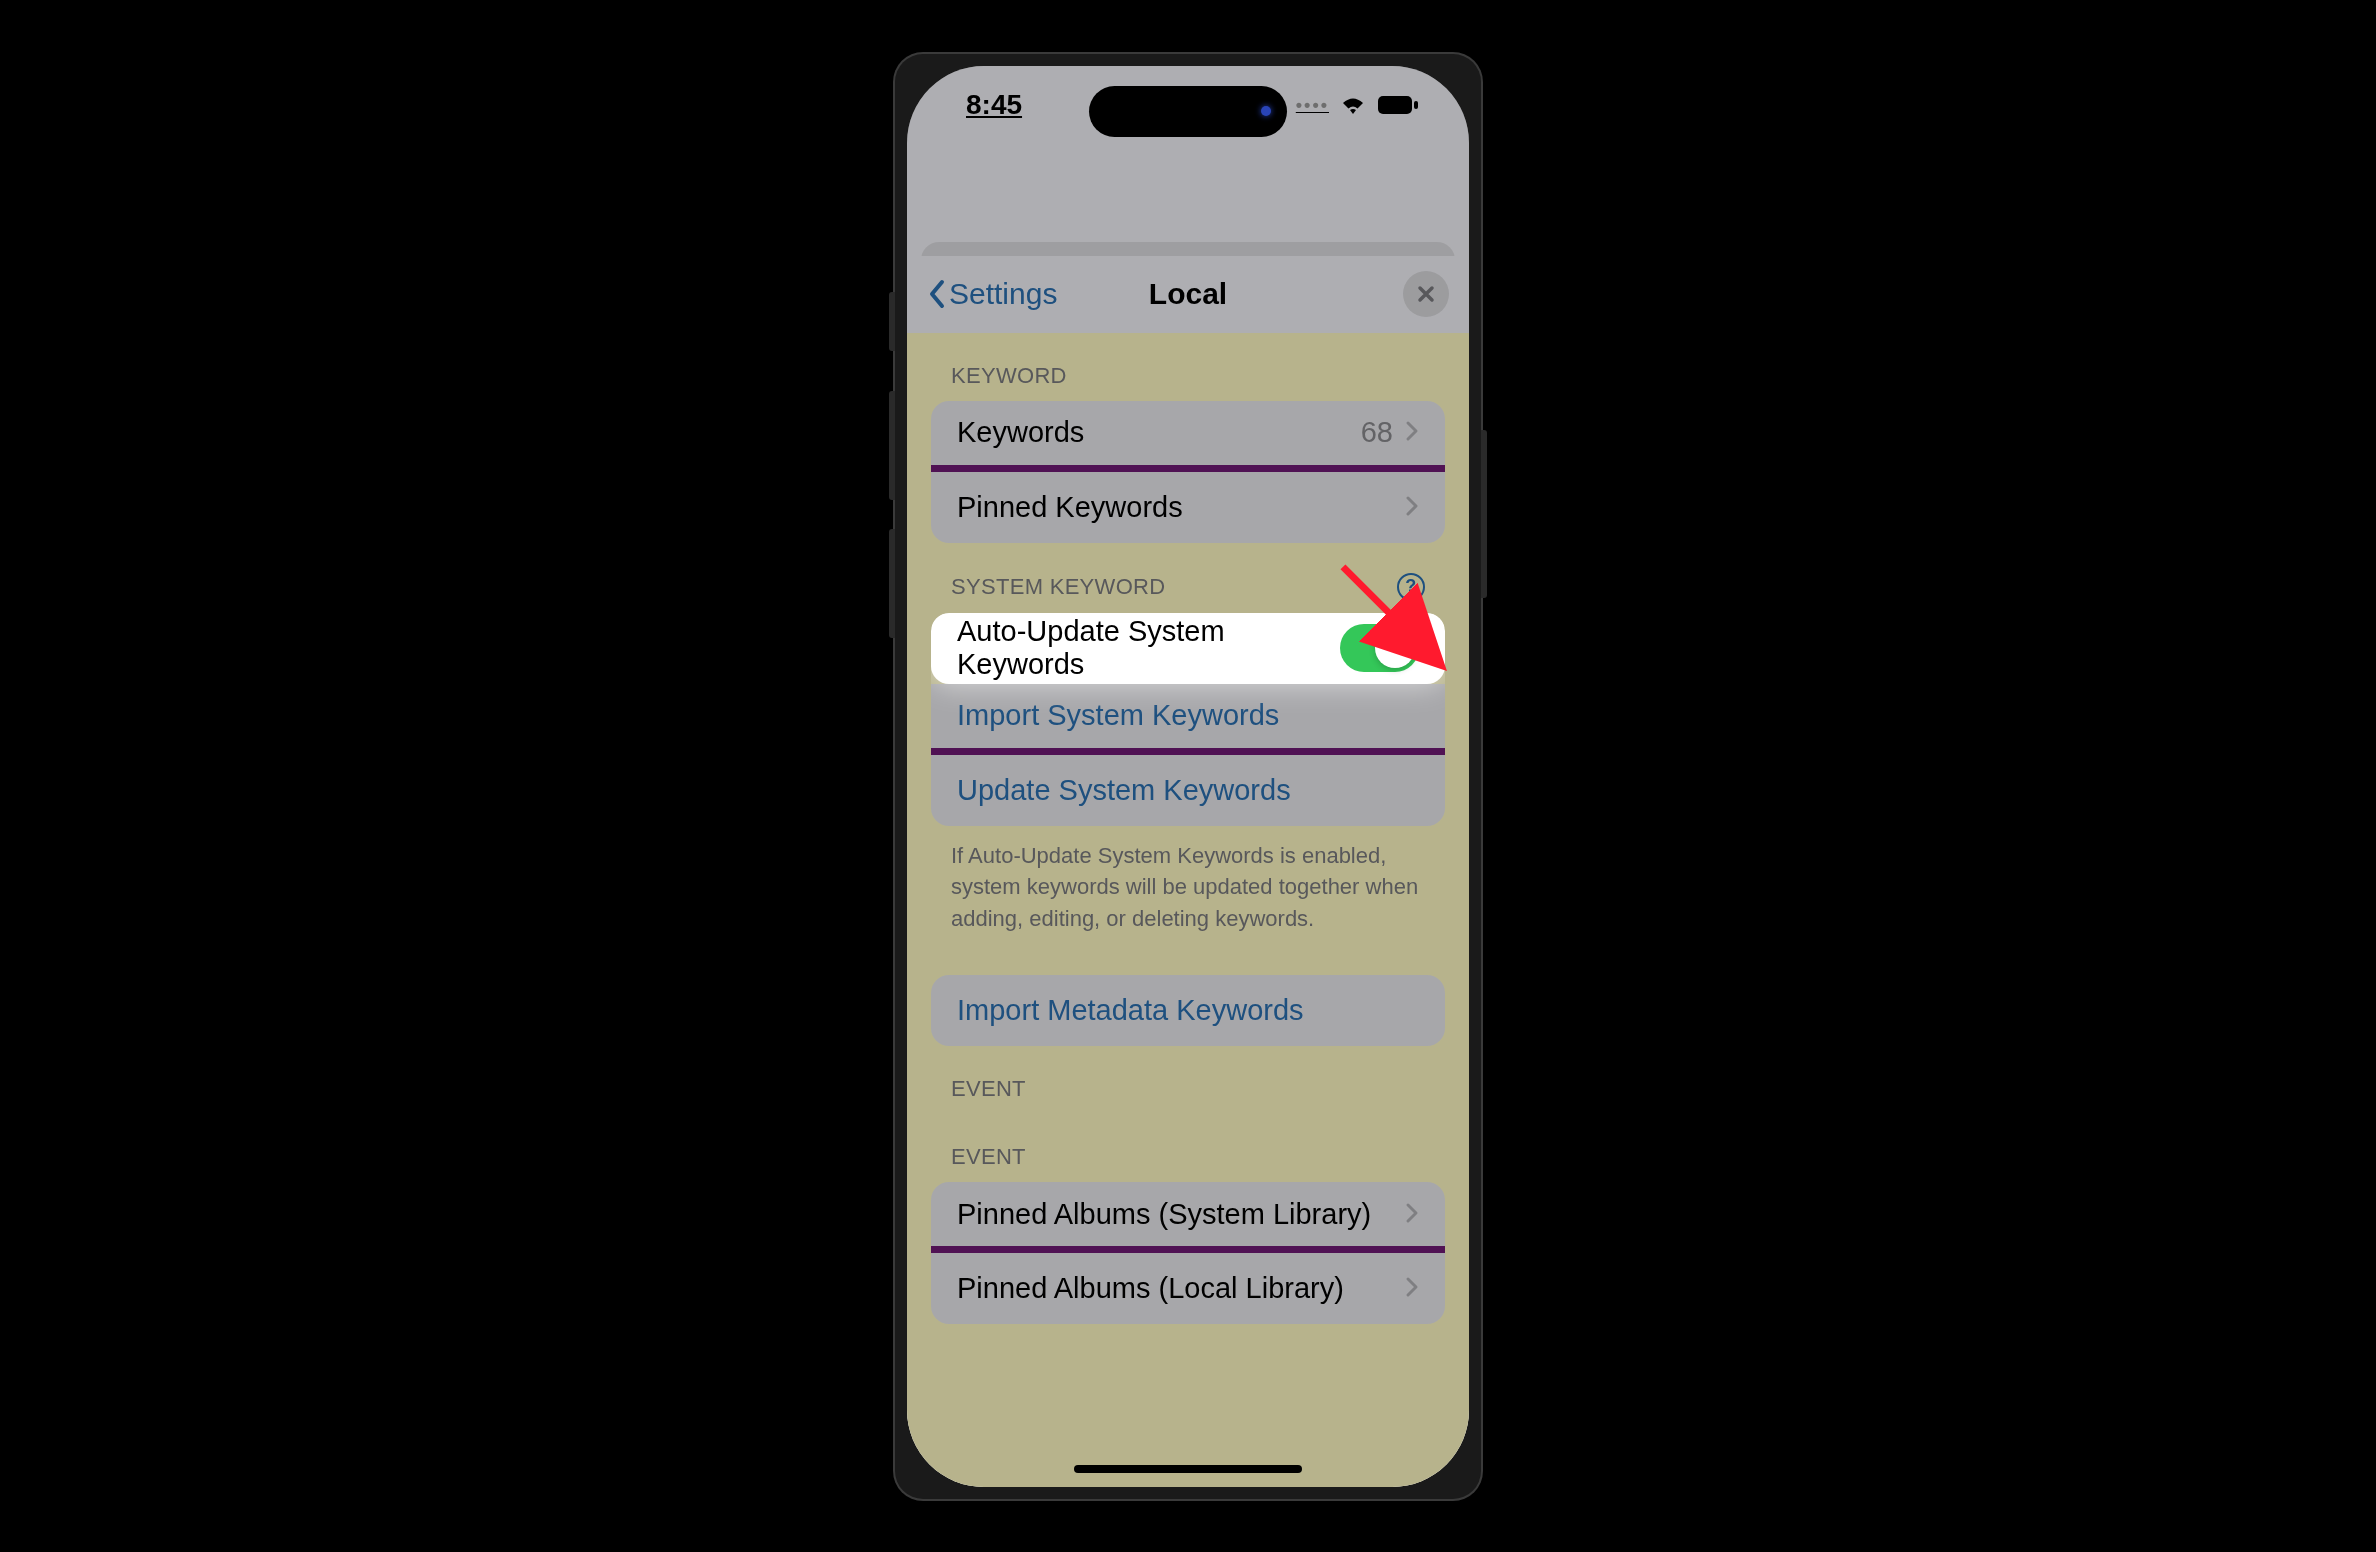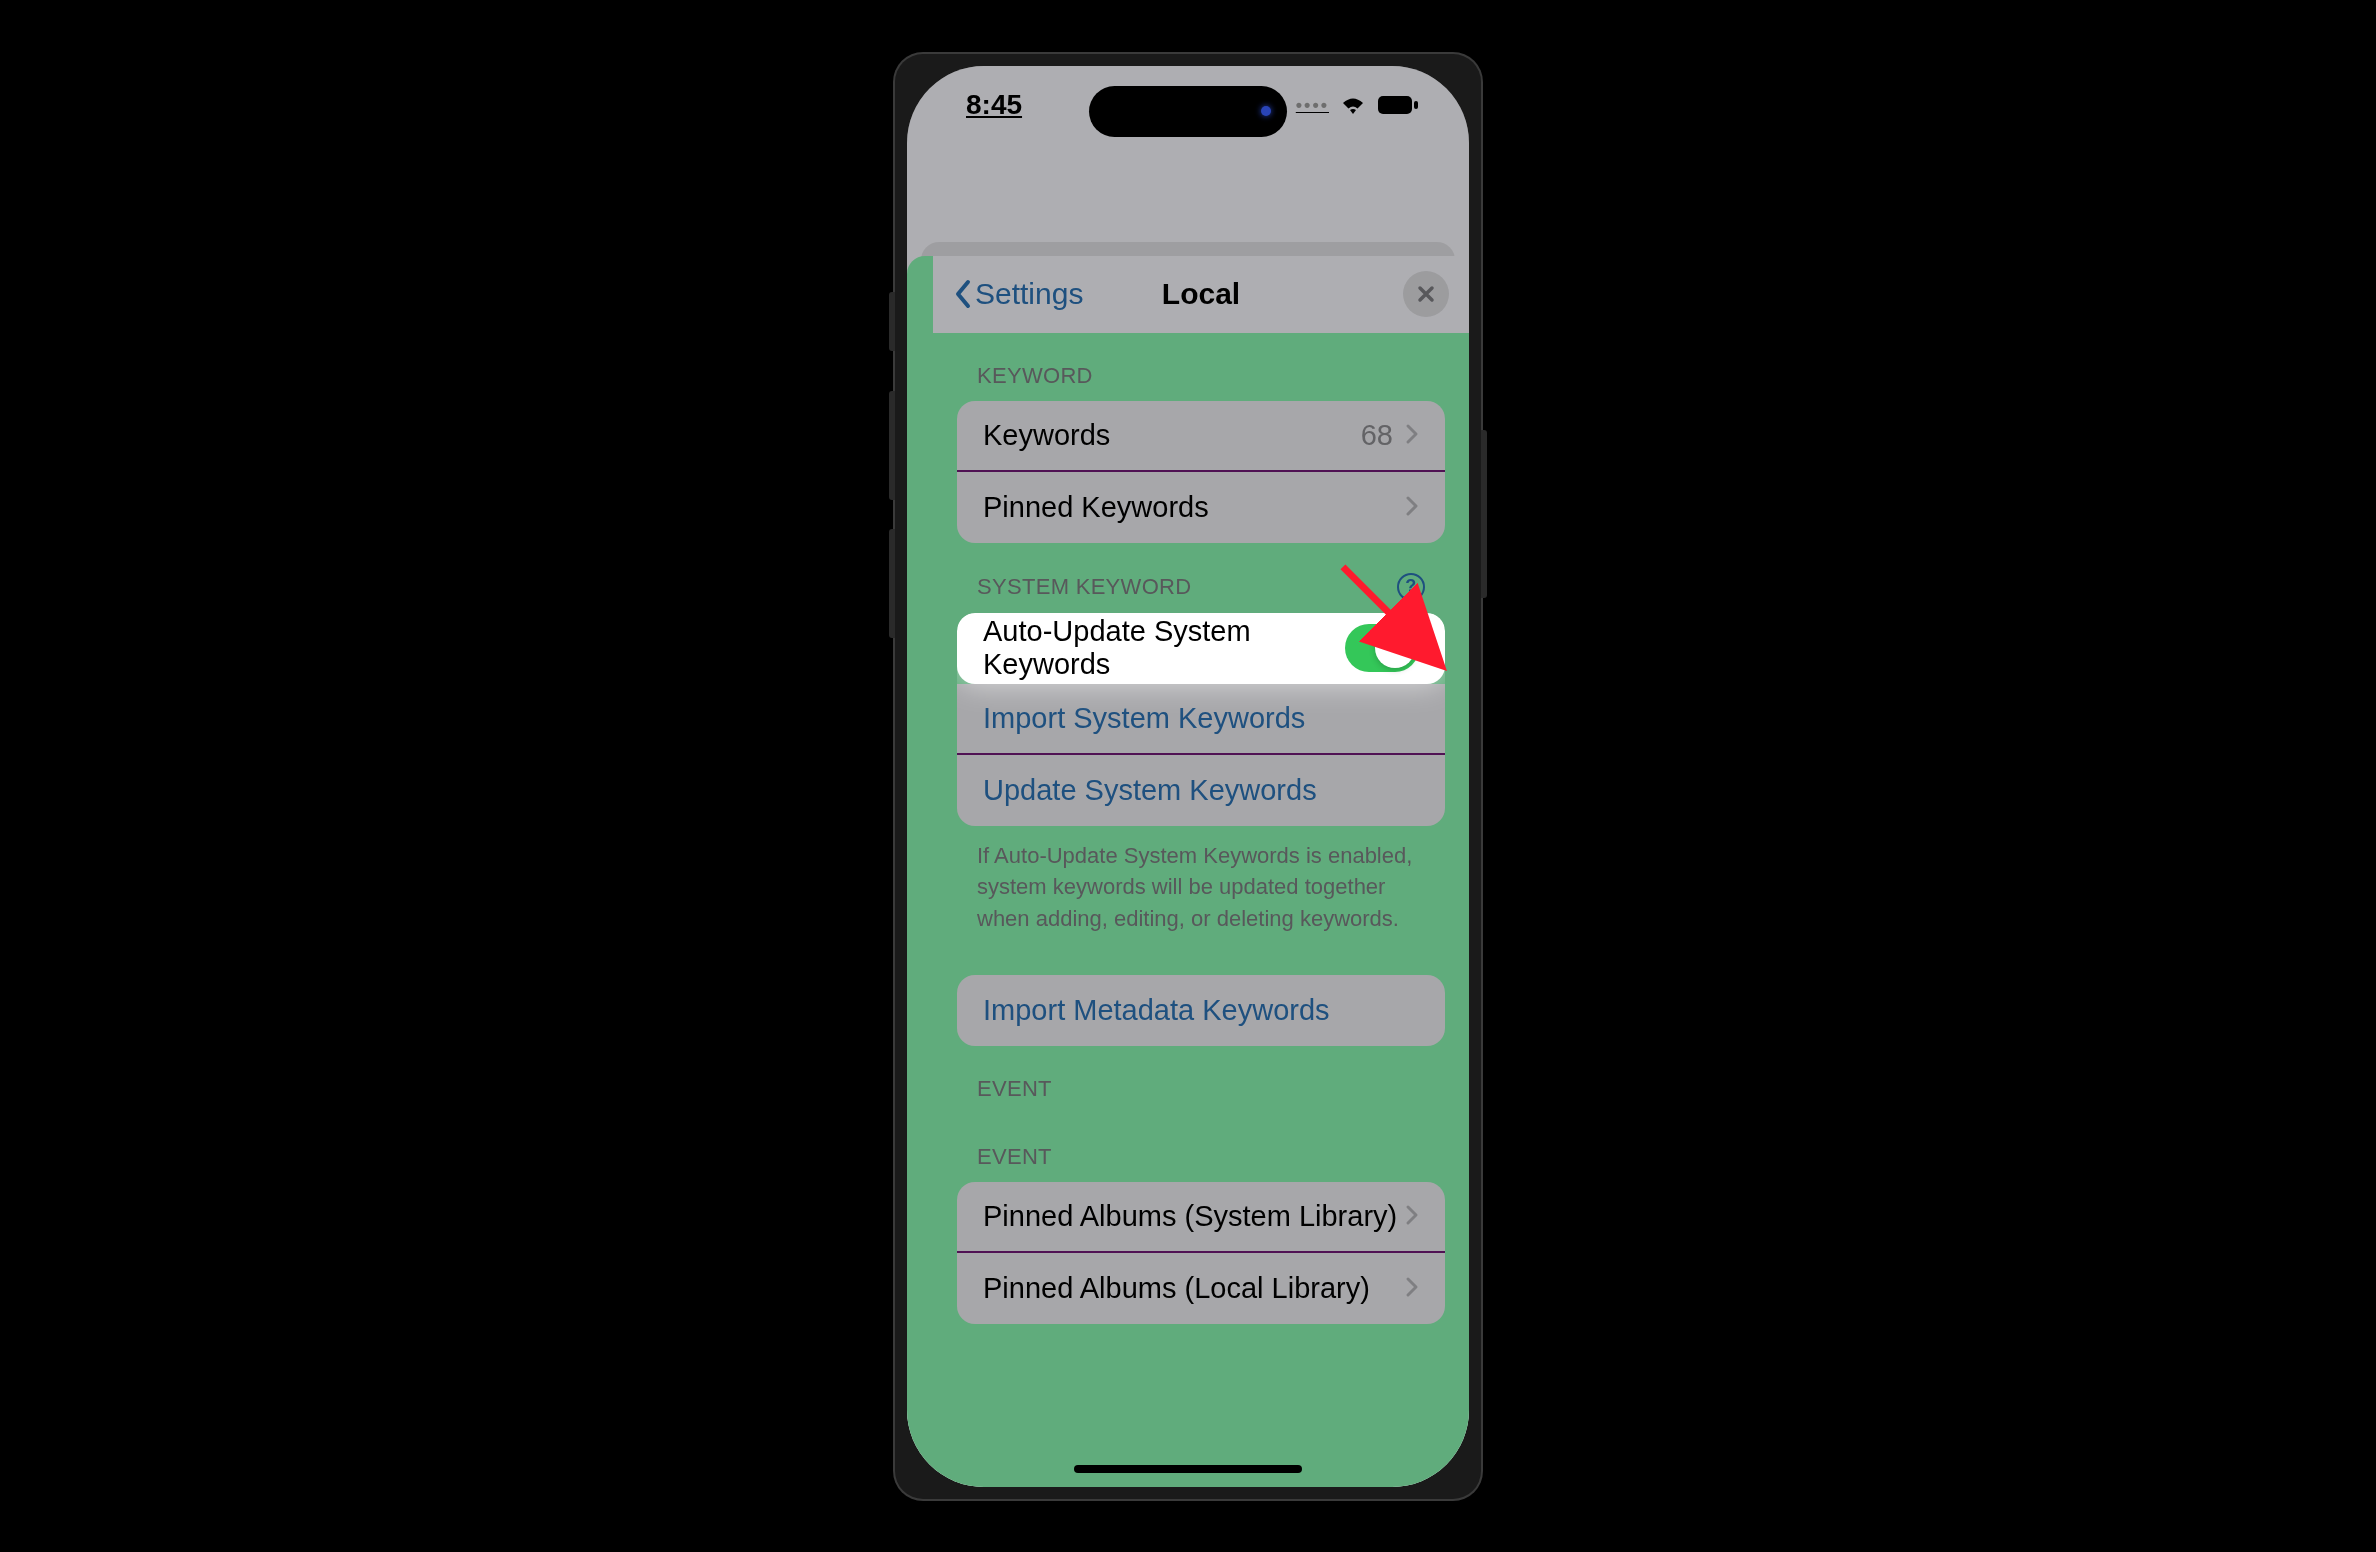--- a/index.html
+++ b/index.html
@@ -140,21 +140,21 @@
       overflow: hidden;
     }
     .row {
       height: 71px;
       padding: 0 26px;
       display: flex;
       align-items: center;
       justify-content: space-between;
       font-size: 29px;
       color: #000;
-      border-bottom: 2px solid #701a75;
+      border-bottom: 7px solid #701a75;
       cursor: pointer;
     }
     .row:last-child { border-bottom: none; }
     .row-right { display: flex; align-items: center; gap: 12px; color: #8a8a8e; font-size: 29px; justify-content: flex-end; }
     .chevron { color: #b0b0b4; }
     .link-row { color: #2a6fb0; }
     .footer-text {
       font-size: 22px;
       color: #7a7a7e;
       padding: 14px 20px 0;
@@ -207,23 +207,22 @@
       position: absolute;
       top: 176px; left: 14px; right: 14px;
       height: 20px;
       background: #dcdce0;
       border-radius: 18px 18px 0 0;
       z-index: 0;
     }
     .modal {
       position: absolute;
       top: 190px; left: 0; right: 0; bottom: 0;
-      background: #86efac;
+      background: #fef9c3;
       border-radius: 18px 18px 0 0;
-      padding-left: 26px;
     }
   </style>
 </head>
 <body>
 
 <div class="phone-frame">
   <div class="phone-side-btn-left btn-l1"></div>
   <div class="phone-side-btn-left btn-l2"></div>
   <div class="phone-side-btn-left btn-l3"></div>
   <div class="phone-side-btn-right"></div>

